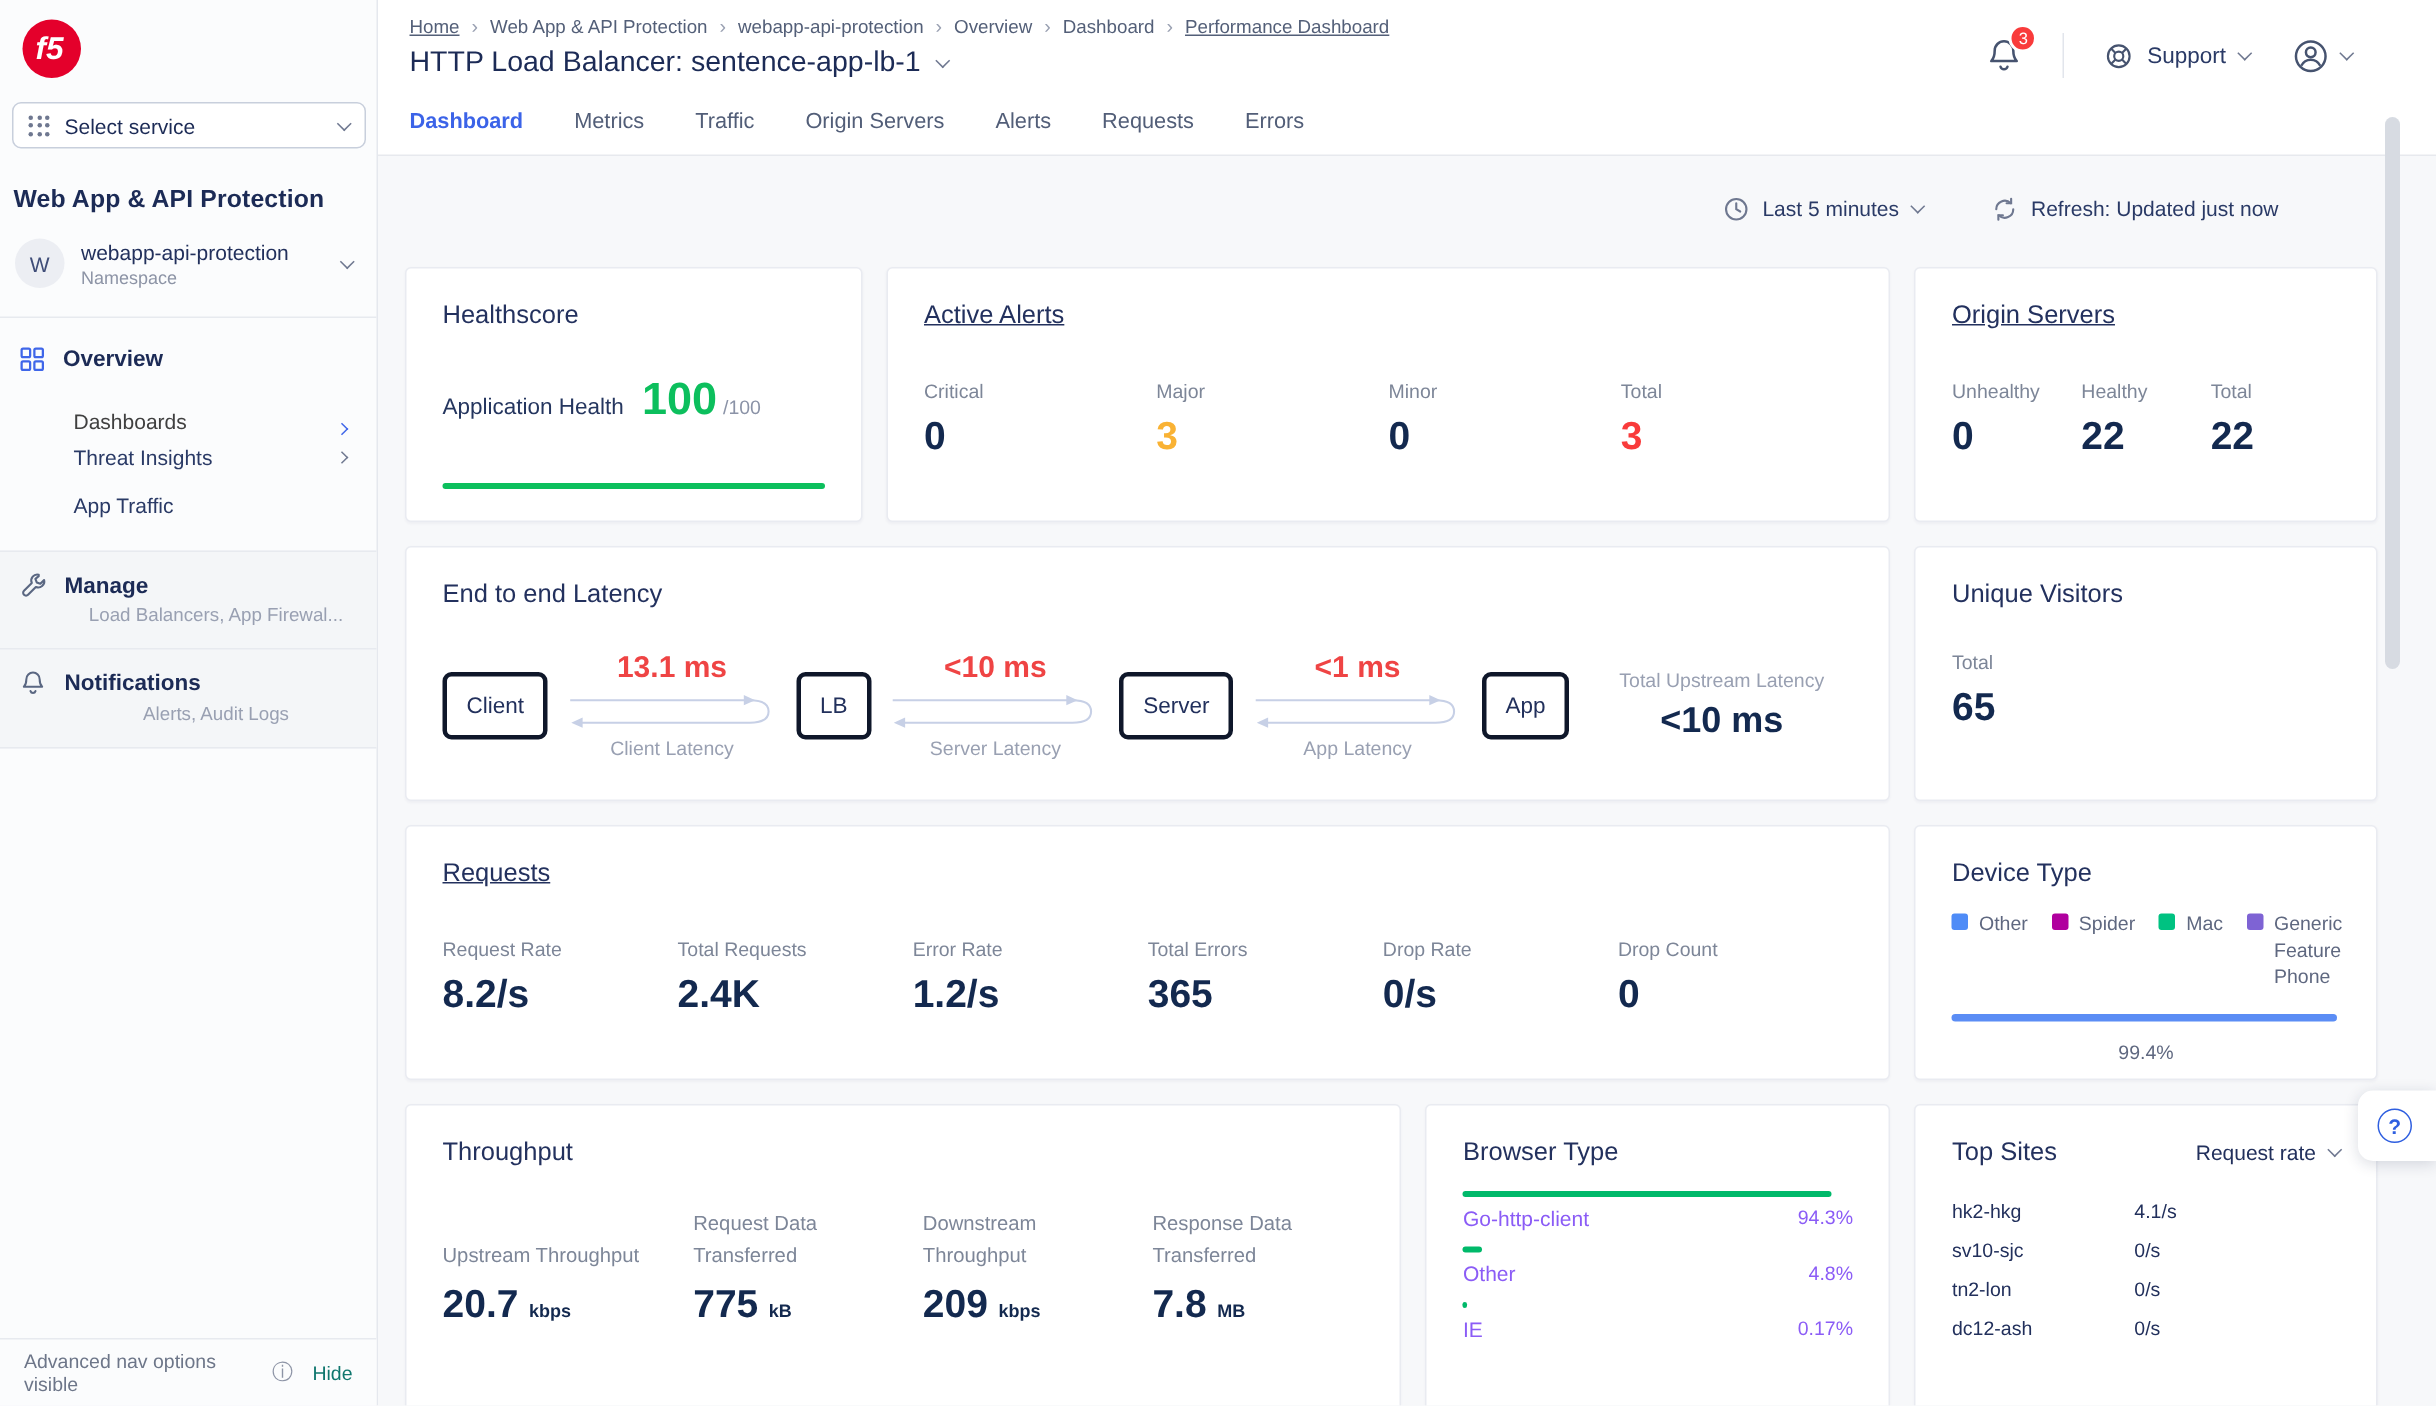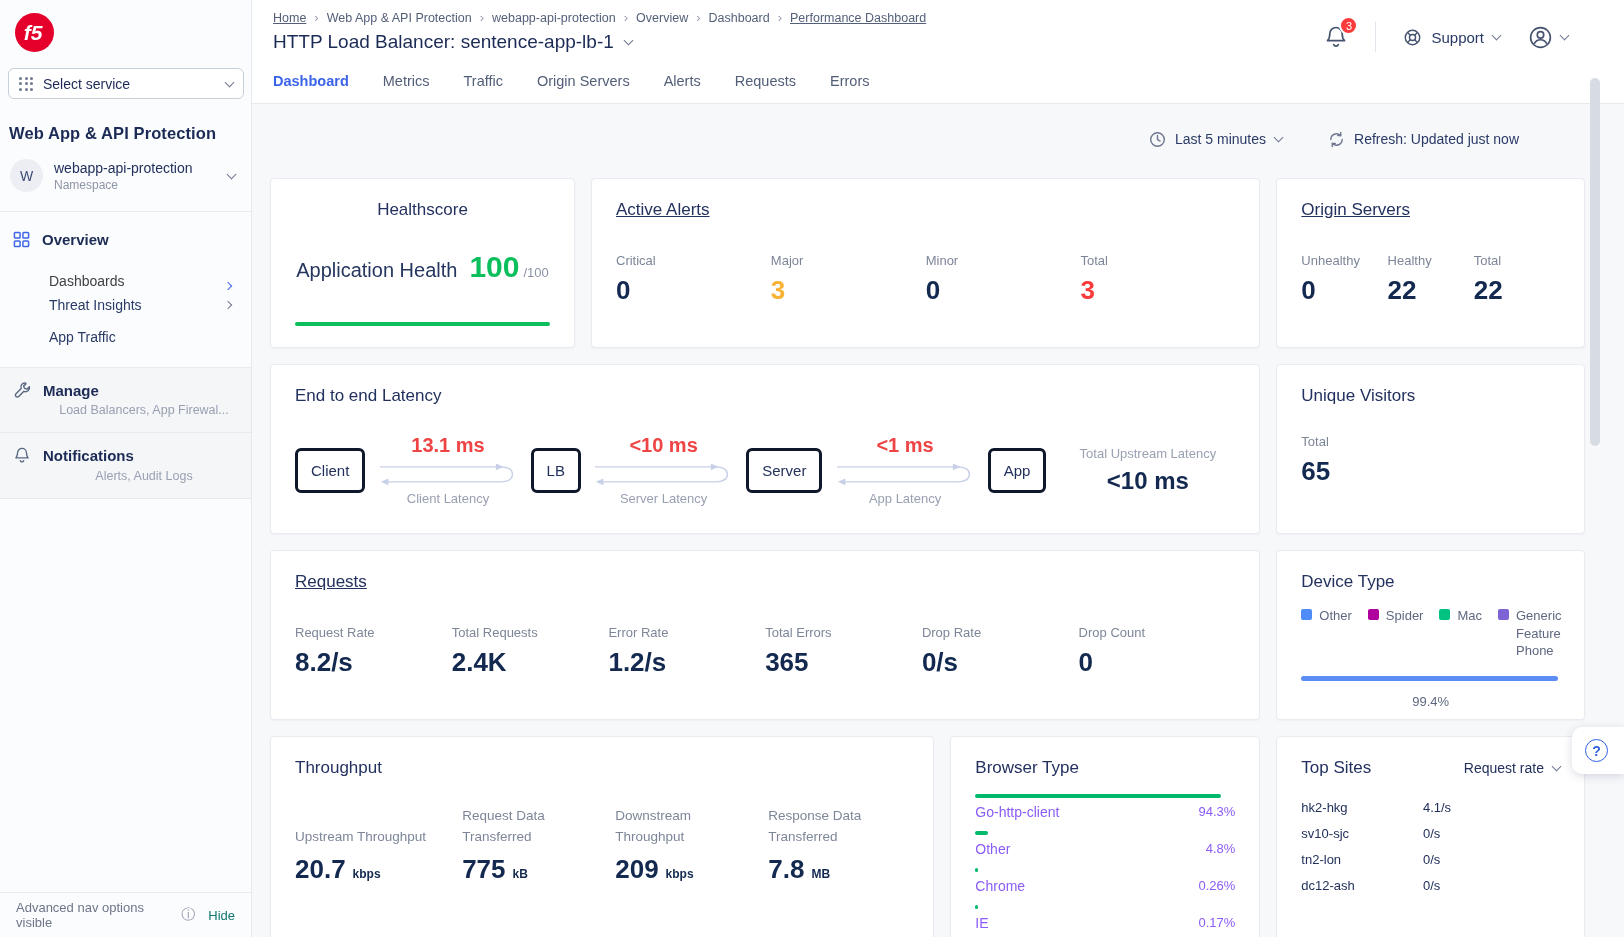--- a/index.html
+++ b/index.html
@@ -63,24 +63,24 @@
   .toolbar { display:flex; justify-content:flex-end; align-items:center; gap:46px; margin:0 66px 24px 0; font-size:14px; color:#2a3a66; height:30px; }
   .toolbar-item { display:flex; align-items:center; gap:9px; cursor:pointer; }
   .grid { display:flex; gap:16px; }
   .col-main { flex:1; min-width:0; display:flex; flex-direction:column; gap:16px; }
   .col-right { flex:0 0 303px; display:flex; flex-direction:column; gap:16px; }
   .card { background:#fff; border:1px solid #e9ebf1; border-radius:4px; box-shadow:0 1px 2px rgba(20,30,70,.04); padding:21px 24px; height:170px; overflow:hidden; }
   .card.tall { height:260px; }
   .card-title { font-size:17px; color:#23315e; font-weight:500; display:inline-block; }
   .card-title.link { text-decoration:underline; cursor:pointer; }
   .row-split { display:flex; gap:16px; }
-  .healthscore-card { flex:0 0 305px; display:flex; flex-direction:column;align-items:center; }
+  .healthscore-card { flex:0 0 305px; display:flex; flex-direction:column; }
   .alerts-card { flex:1; }
   .hs-line { margin-top:30px; display:flex; align-items:baseline; gap:12px; }
-  .hs-label { font-size:20px; color:#25365f; }
+  .hs-label { font-size:15px; color:#25365f; }
   .hs-value { font-size:30px; font-weight:bold; }
   .hs-denom { font-size:13px; color:#8b93a7; margin-left:-8px; }
   .hs-bar { margin-top:auto; height:4px; border-radius:2px; width:100%; }
   .stats-row { display:flex; margin-top:33px; }
   .stats-row .stat { flex:1; }
   .stat-label { font-size:13px; color:#7d8698; }
   .stat-value { margin-top:7px; font-size:26px; font-weight:bold; color:#13294f; }
   
   .lat-flow { display:flex; align-items:center; margin-top:28px; }
   .lat-node { border:3px solid #0f172a; border-radius:6px; padding:11px 13px; font-size:15px; color:#22305c; background:#fff; white-space:nowrap; }
@@ -460,27 +460,20 @@
                 <div class="b-row">
                   <div class="b-bar" style="background: rgb(0, 185, 106); width: 4.8%;"></div>
                   <div class="b-line">
                       <span>Other</span>
                       <span class="b-pct">4.8%</span>
                     </div>
                 </div>
                 <div class="b-row">
                   <div class="b-bar" style="background: rgb(0, 185, 106); width: 1%;"></div>
                   <div class="b-line">
-                      <span>Chrome</span>
-                      <span class="b-pct">0.26%</span>
-                    </div>
-                </div>
-                <div class="b-row">
-                  <div class="b-bar" style="background: rgb(0, 185, 106); width: 1%;"></div>
-                  <div class="b-line">
                       <span>IE</span>
                       <span class="b-pct">0.17%</span>
                     </div>
                 </div>
               </div>
             </div>
           </div>
         </div>
 
         <div class="col-right">

